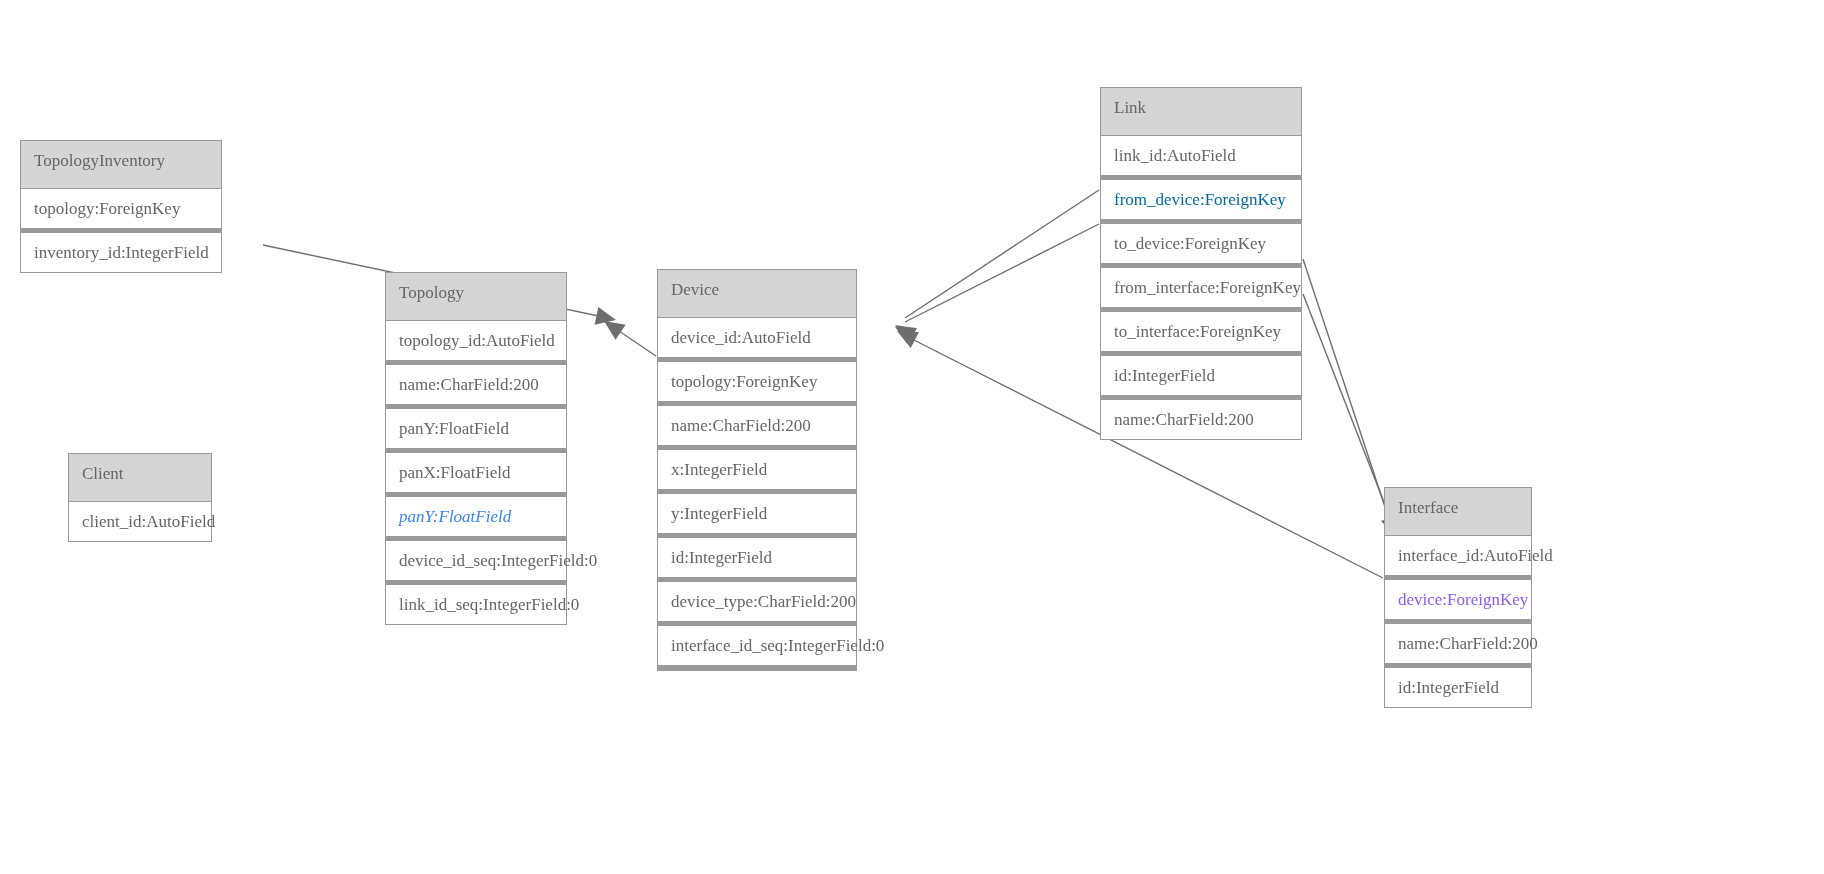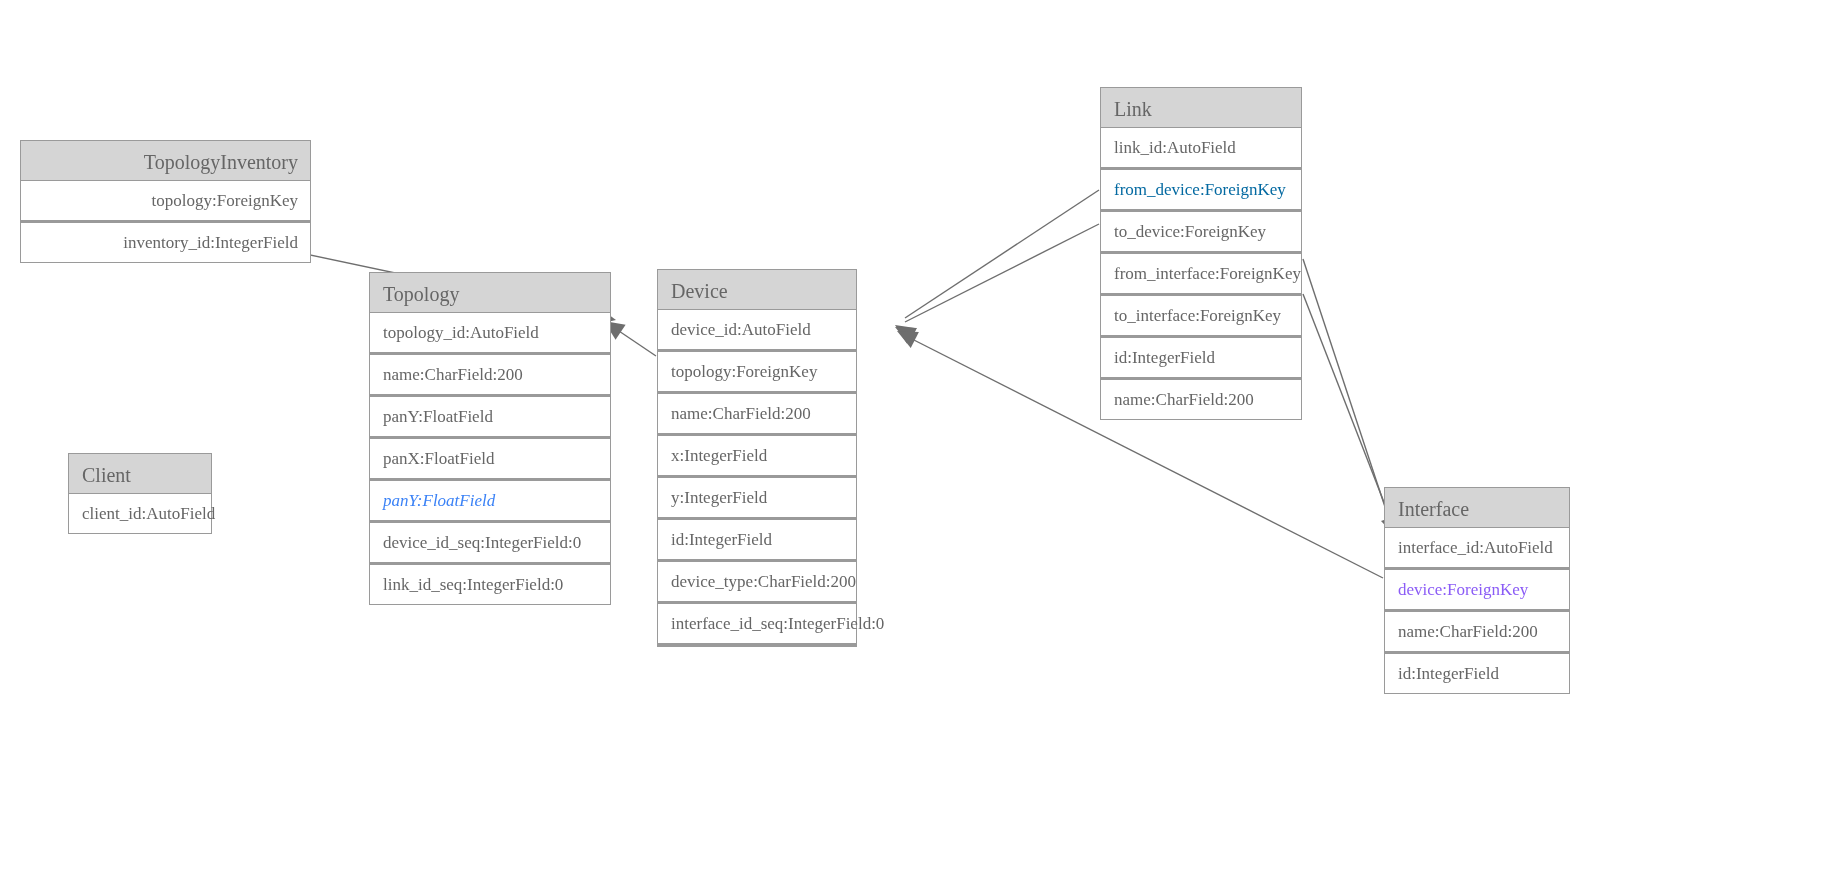--- a/index.html
+++ b/index.html
@@ -28,28 +28,28 @@
     box-sizing: border-box;
     border: 1px solid #9a9a9a;
     background: #ffffff;
     z-index: 2;
   }
   .entity-header {
     box-sizing: border-box;
     background: #d5d5d5;
     border-bottom: 1px solid #9a9a9a;
     color: #666666;
-    font-size: 20px;
+    font-size: 17px;
     line-height: 1;
-    padding: 11px 12px 8px 13px;
+    padding: 11px 12px 19px 13px;
     white-space: nowrap;
   }
   .entity-field {
     box-sizing: border-box;
-    border-bottom: 3px solid #fca5a5;
+    border-bottom: 5px solid #fca5a5;
     background: #ffffff;
     color: #666666;
     font-size: 17px;
     line-height: 1;
     padding: 11px 12px 11px 13px;
     white-space: nowrap;
   }
   .entity-field.last {
     border-bottom: none;
   }
@@ -84,30 +84,30 @@
         <polyline points="1303,259 1392,528" fill="none" stroke="#6e6e6e" stroke-width="1.4"></polyline>
         <polygon points="0,0 -20,-9 -20,9" fill="#6e6e6e" transform="translate(1396,537) rotate(71)"></polygon>
       </g>
       <g>
         <polyline points="1303,294 1394,528" fill="none" stroke="#6e6e6e" stroke-width="1.4"></polyline>
         <polygon points="0,0 -20,-9 -20,9" fill="#6e6e6e" transform="translate(1398,537) rotate(69)"></polygon>
       </g>
     </svg>
 
   <div id="entity-layer">
-      <div class="entity" style="left: 20px; top: 140px; width: 291px; border-color: rgb(154, 154, 154); text-align: right;">
+      <div class="entity" style="left: 20px; top: 140px; width: 202px; border-color: rgb(154, 154, 154);">
         <div class="entity-header" style="background: rgb(213, 213, 213); border-bottom-color: rgb(154, 154, 154); color: rgb(102, 102, 102);">TopologyInventory</div>
         <div class="entity-field" style="border-bottom-color: rgb(154, 154, 154); color: rgb(102, 102, 102);">topology:ForeignKey</div>
         <div class="entity-field last" style="border-bottom-color: rgb(154, 154, 154); color: rgb(102, 102, 102);">inventory_id:IntegerField</div>
       </div>
       <div class="entity" style="left: 68px; top: 453px; width: 144px; border-color: rgb(154, 154, 154);">
         <div class="entity-header" style="background: rgb(213, 213, 213); border-bottom-color: rgb(154, 154, 154); color: rgb(102, 102, 102);">Client</div>
         <div class="entity-field last" style="border-bottom-color: rgb(154, 154, 154); color: rgb(102, 102, 102);">client_id:AutoField</div>
       </div>
-      <div class="entity" style="left: 369px; top: 272px; width: 242px; border-color: rgb(154, 154, 154);">
+      <div class="entity" style="left: 385px; top: 272px; width: 182px; border-color: rgb(154, 154, 154);">
         <div class="entity-header" style="background: rgb(213, 213, 213); border-bottom-color: rgb(154, 154, 154); color: rgb(102, 102, 102);">Topology</div>
         <div class="entity-field" style="border-bottom-color: rgb(154, 154, 154); color: rgb(102, 102, 102);">topology_id:AutoField</div>
         <div class="entity-field" style="border-bottom-color: rgb(154, 154, 154); color: rgb(102, 102, 102);">name:CharField:200</div>
         <div class="entity-field" style="border-bottom-color: rgb(154, 154, 154); color: rgb(102, 102, 102);">panY:FloatField</div>
         <div class="entity-field" style="border-bottom-color: rgb(154, 154, 154); color: rgb(102, 102, 102);">panX:FloatField</div>
         <div class="entity-field" style="border-bottom-color: rgb(154, 154, 154); color: #3b82f6; font-style: italic;">panY:FloatField</div>
         <div class="entity-field" style="border-bottom-color: rgb(154, 154, 154); color: rgb(102, 102, 102);">device_id_seq:IntegerField:0</div>
         <div class="entity-field last" style="border-bottom-color: rgb(154, 154, 154); color: rgb(102, 102, 102);">link_id_seq:IntegerField:0</div>
       </div>
       <div class="entity" style="left: 657px; top: 269px; width: 200px; border-color: rgb(154, 154, 154);">
@@ -124,21 +124,21 @@
       <div class="entity" style="left: 1100px; top: 87px; width: 202px; border-color: rgb(154, 154, 154);">
         <div class="entity-header" style="background: rgb(213, 213, 213); border-bottom-color: rgb(154, 154, 154); color: rgb(102, 102, 102);">Link</div>
         <div class="entity-field" style="border-bottom-color: rgb(154, 154, 154); color: rgb(102, 102, 102);">link_id:AutoField</div>
         <div class="entity-field" style="border-bottom-color: rgb(154, 154, 154); color: #0369a1;">from_device:ForeignKey</div>
         <div class="entity-field" style="border-bottom-color: rgb(154, 154, 154); color: rgb(102, 102, 102);">to_device:ForeignKey</div>
         <div class="entity-field" style="border-bottom-color: rgb(154, 154, 154); color: rgb(102, 102, 102);">from_interface:ForeignKey</div>
         <div class="entity-field" style="border-bottom-color: rgb(154, 154, 154); color: rgb(102, 102, 102);">to_interface:ForeignKey</div>
         <div class="entity-field" style="border-bottom-color: rgb(154, 154, 154); color: rgb(102, 102, 102);">id:IntegerField</div>
         <div class="entity-field last" style="border-bottom-color: rgb(154, 154, 154); color: rgb(102, 102, 102);">name:CharField:200</div>
       </div>
-      <div class="entity" style="left: 1384px; top: 487px; width: 186px; border-color: rgb(154, 154, 154);">
+      <div class="entity" style="left: 1384px; top: 487px; width: 148px; border-color: rgb(154, 154, 154);">
         <div class="entity-header" style="background: rgb(213, 213, 213); border-bottom-color: rgb(154, 154, 154); color: rgb(102, 102, 102);">Interface</div>
         <div class="entity-field" style="border-bottom-color: rgb(154, 154, 154); color: rgb(102, 102, 102);">interface_id:AutoField</div>
         <div class="entity-field" style="border-bottom-color: rgb(154, 154, 154); color: #8b5cf6;">device:ForeignKey</div>
         <div class="entity-field" style="border-bottom-color: rgb(154, 154, 154); color: rgb(102, 102, 102);">name:CharField:200</div>
         <div class="entity-field last" style="border-bottom-color: rgb(154, 154, 154); color: rgb(102, 102, 102);">id:IntegerField</div>
       </div>
     </div>
 
 </div>
 

